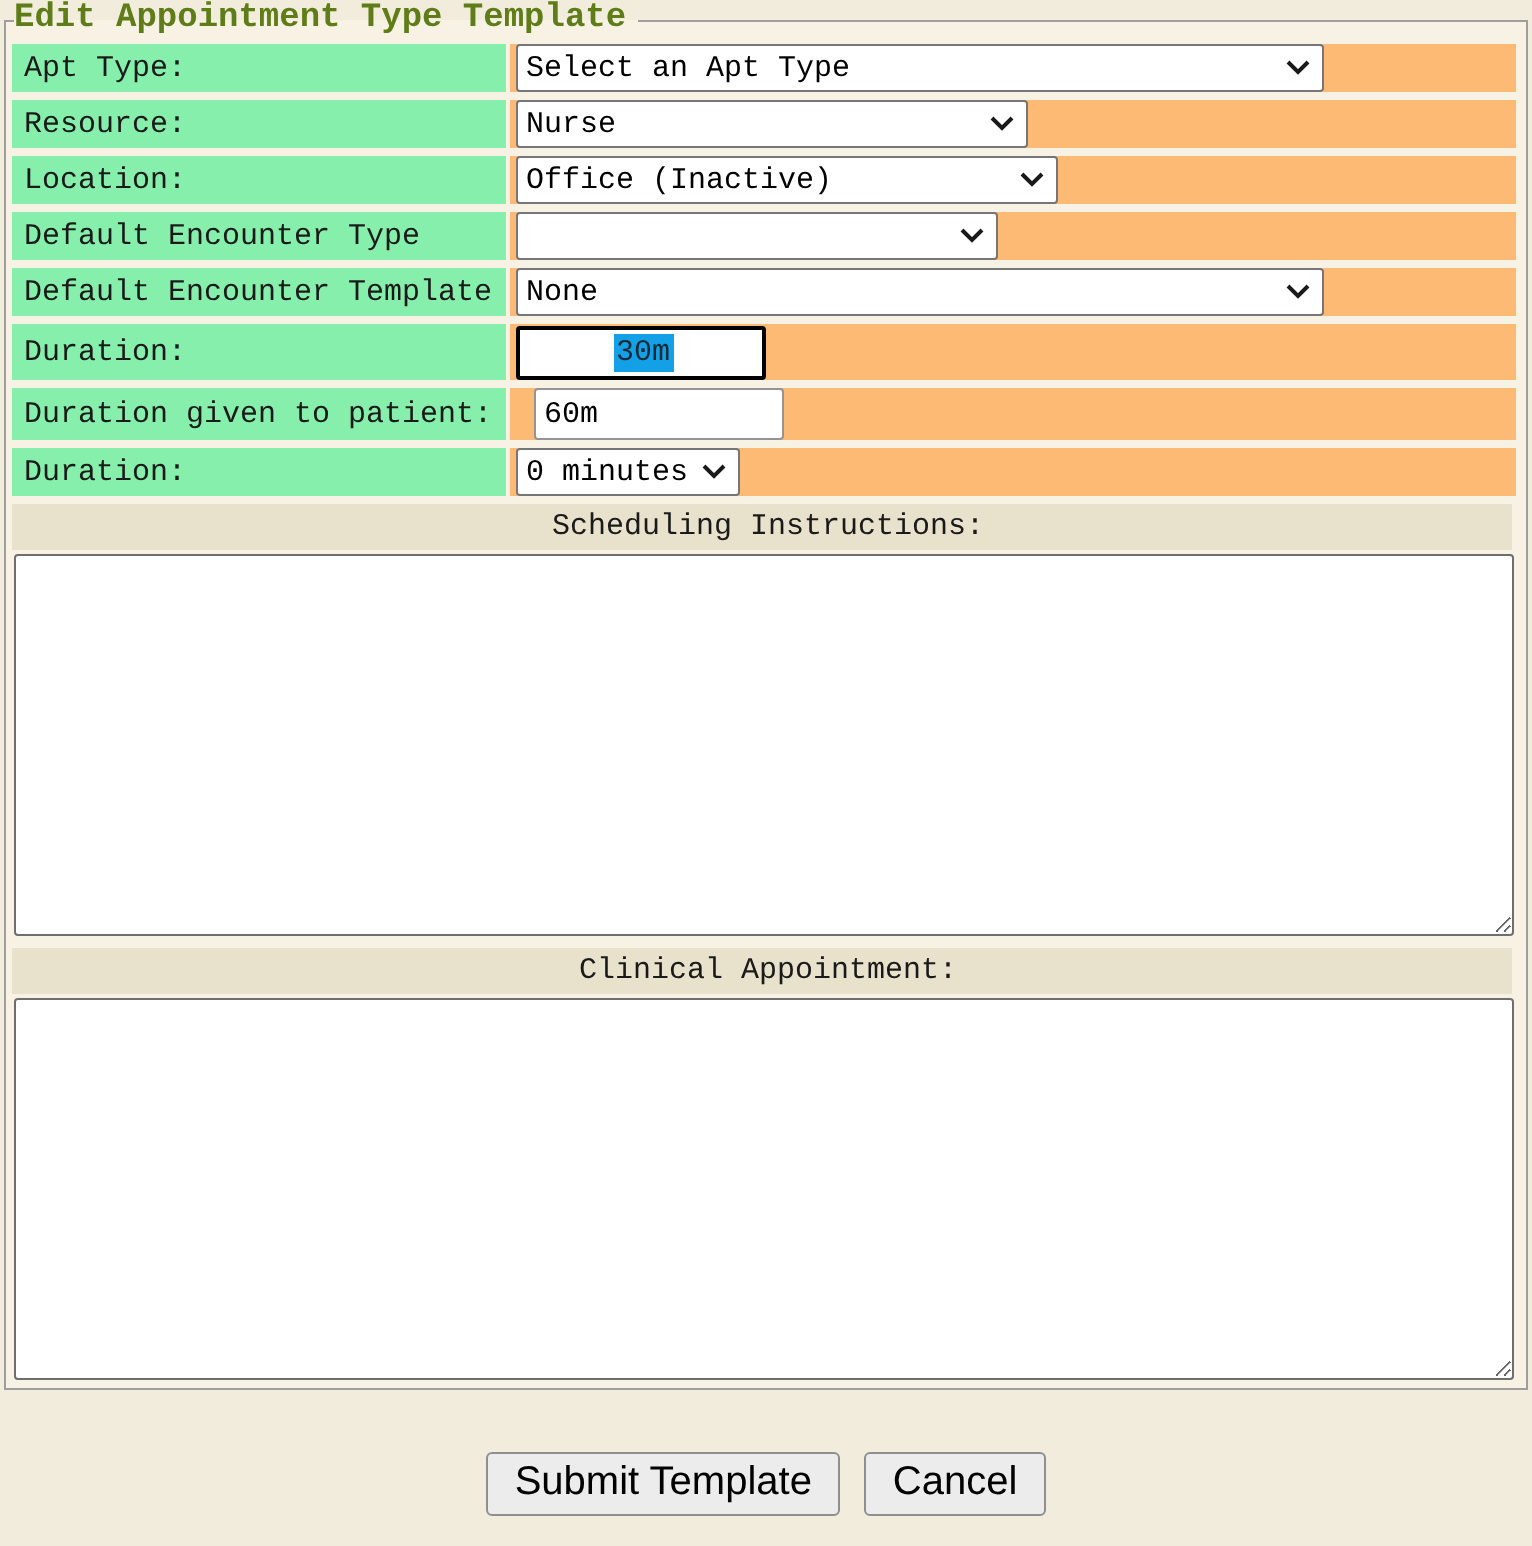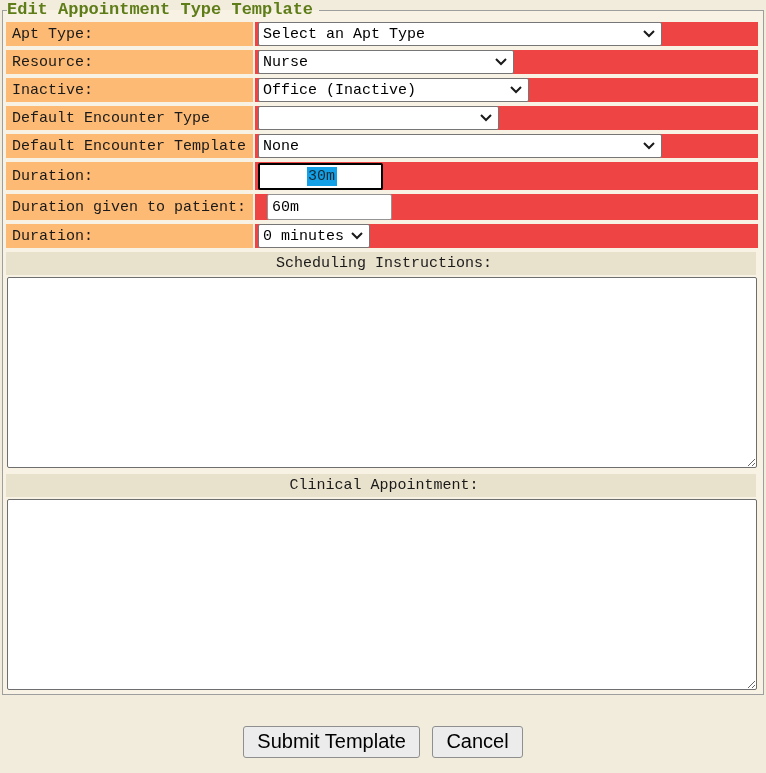--- a/index.html
+++ b/index.html
@@ -26,30 +26,30 @@
     color: #5e7c17;
     padding: 0 6px 0 0;
     margin-left: 2px;
     line-height: 20px;
   }
 
   .row { display: flex; margin: 0 3px 4px 1px; }
   .lbl {
     width: 247px;
     min-width: 247px;
-    background: #fdba74;
+    background: #86efac;
     font-size: 15px;
     padding: 3px 0 3px 6px;
     margin-right: 2px;
     display: flex;
     align-items: center;
   }
   .fld {
     flex: 1;
-    background: #ef4444;
+    background: #fdba74;
     padding: 0 3px;
     display: flex;
     align-items: center;
     min-height: 24px;
   }
 
   .select-wrap { position: relative; display: inline-block; height: 24px; }
   select {
     appearance: none;
     -webkit-appearance: none;
@@ -172,21 +172,21 @@
           <option>Nurse</option>
         </select>
         <span class="chev"><svg width="12" height="8" viewBox="0 0 12 8">
               <path d="M1 1 L6 6 L11 1" stroke="#1a1a1a" stroke-width="2" fill="none"></path>
             </svg></span>
       </span>
     </div>
   </div>
 
   <div class="row">
-    <div class="lbl">Inactive:</div>
+    <div class="lbl">Location:</div>
     <div class="fld">
       <span class="select-wrap w-loc">
         <select>
           <option>Office (Inactive)</option>
         </select>
         <span class="chev"><svg width="12" height="8" viewBox="0 0 12 8">
               <path d="M1 1 L6 6 L11 1" stroke="#1a1a1a" stroke-width="2" fill="none"></path>
             </svg></span>
       </span>
     </div>

